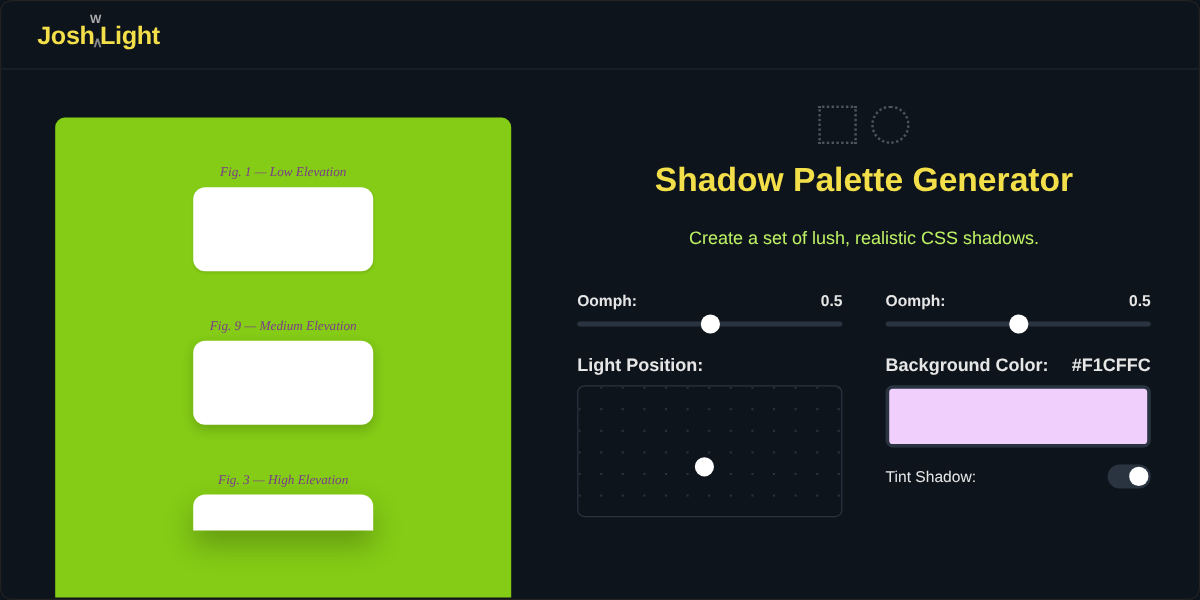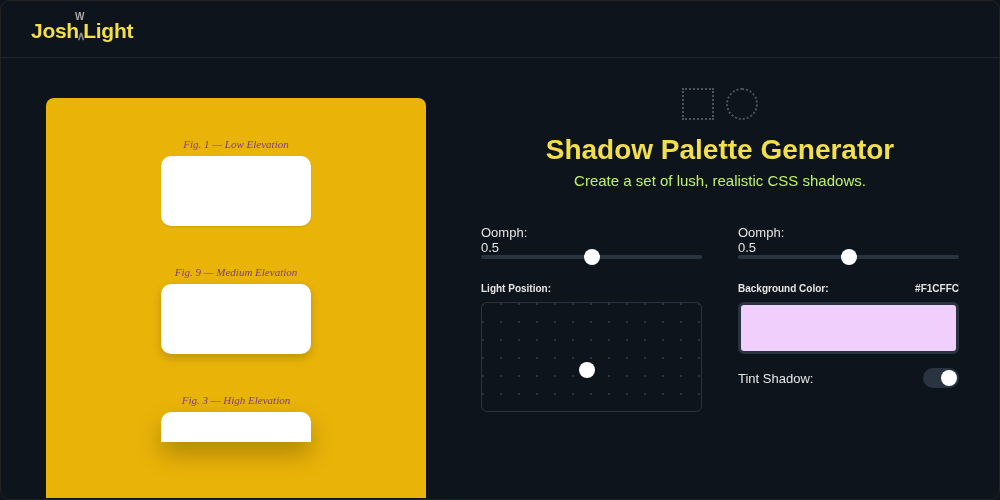--- a/index.html
+++ b/index.html
@@ -52,21 +52,21 @@
 }
 .preview-pane {
   width: 440px;
   padding: 40px 0 0 30px;
   display: flex;
   justify-content: center;
 }
 .preview-canvas {
   width: 380px;
   height: 100%;
-  background: #eab308;
+  background: #84cc16;
   border-radius: 8px 8px 0 0;
   display: flex;
   flex-direction: column;
   align-items: center;
   padding-top: 40px;
   gap: 40px;
 }
 .fig-label {
   font-size: 11px;
   font-style: italic;
@@ -106,43 +106,43 @@
   height: 32px;
   border: 2px dotted #4a5560;
 }
 .shape.square { }
 .shape.circle { border-radius: 50%; }
 .title {
   font-size: 28px;
   font-weight: 700;
   color: #f3df49;
   text-align: center;
-  margin-bottom: 6px;
+  margin-bottom: 24px;
 }
 .subtitle {
   font-size: 15px;
   color: #bef264;
   text-align: center;
   margin-bottom: 36px;
 }
 .sliders-row {
   display: flex;
   gap: 36px;
   margin-bottom: 24px;
 }
 .slider-group {
   flex: 1;
 }
 .slider-header {
   display: flex;
   justify-content: space-between;
   font-size: 13px;
-  font-weight: 400;
+  font-weight: 700;
   color: #e6e6e6;
-  flex-direction: column;
+  margin-bottom: 10px;
 }
 .slider-track {
   position: relative;
   height: 4px;
   background: #2a3440;
   border-radius: 2px;
 }
 .slider-thumb {
   position: absolute;
   top: 50%;
@@ -154,21 +154,21 @@
 }
 .bottom-row {
   display: flex;
   gap: 36px;
 }
 .light-group { flex: 1; }
 .bgcolor-group { flex: 1; }
 .group-header {
   display: flex;
   justify-content: space-between;
-  font-size: 10px;
+  font-size: 15px;
   font-weight: 600;
   color: #e6e6e6;
   margin-bottom: 8px;
 }
 .light-box {
   width: 100%;
   height: 110px;
   border: 1px solid #2a3440;
   border-radius: 6px;
   position: relative;

